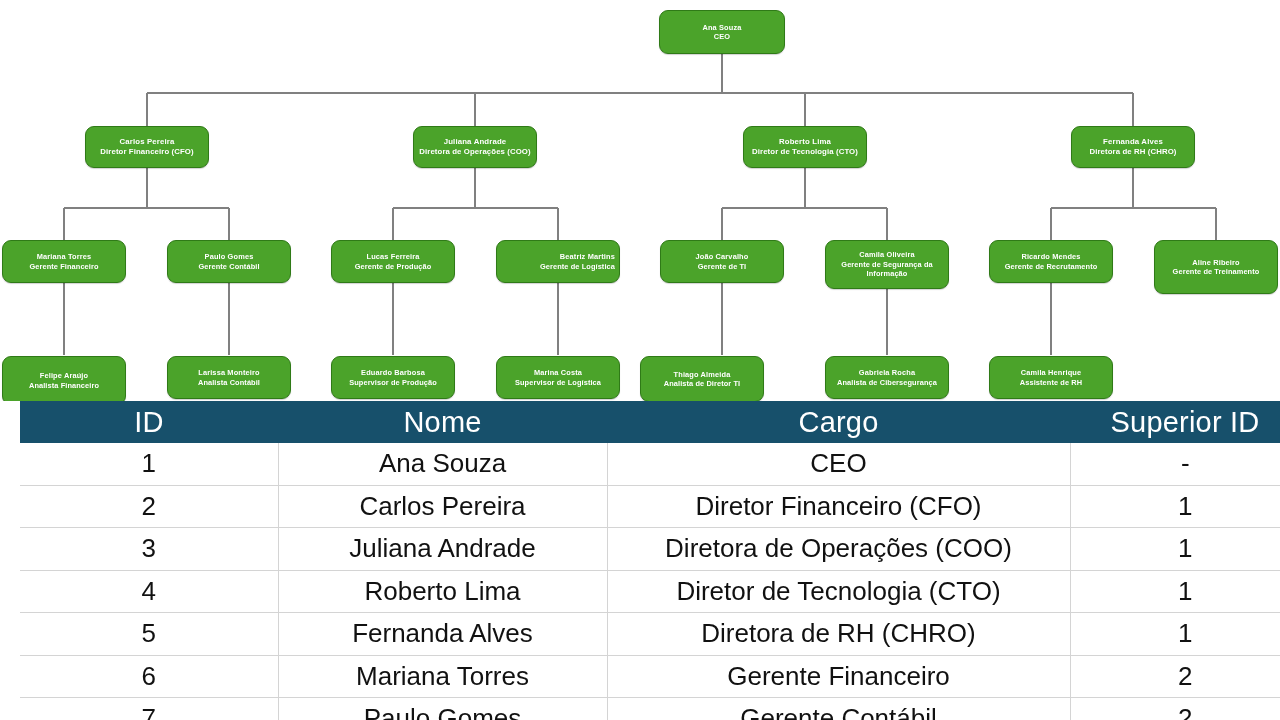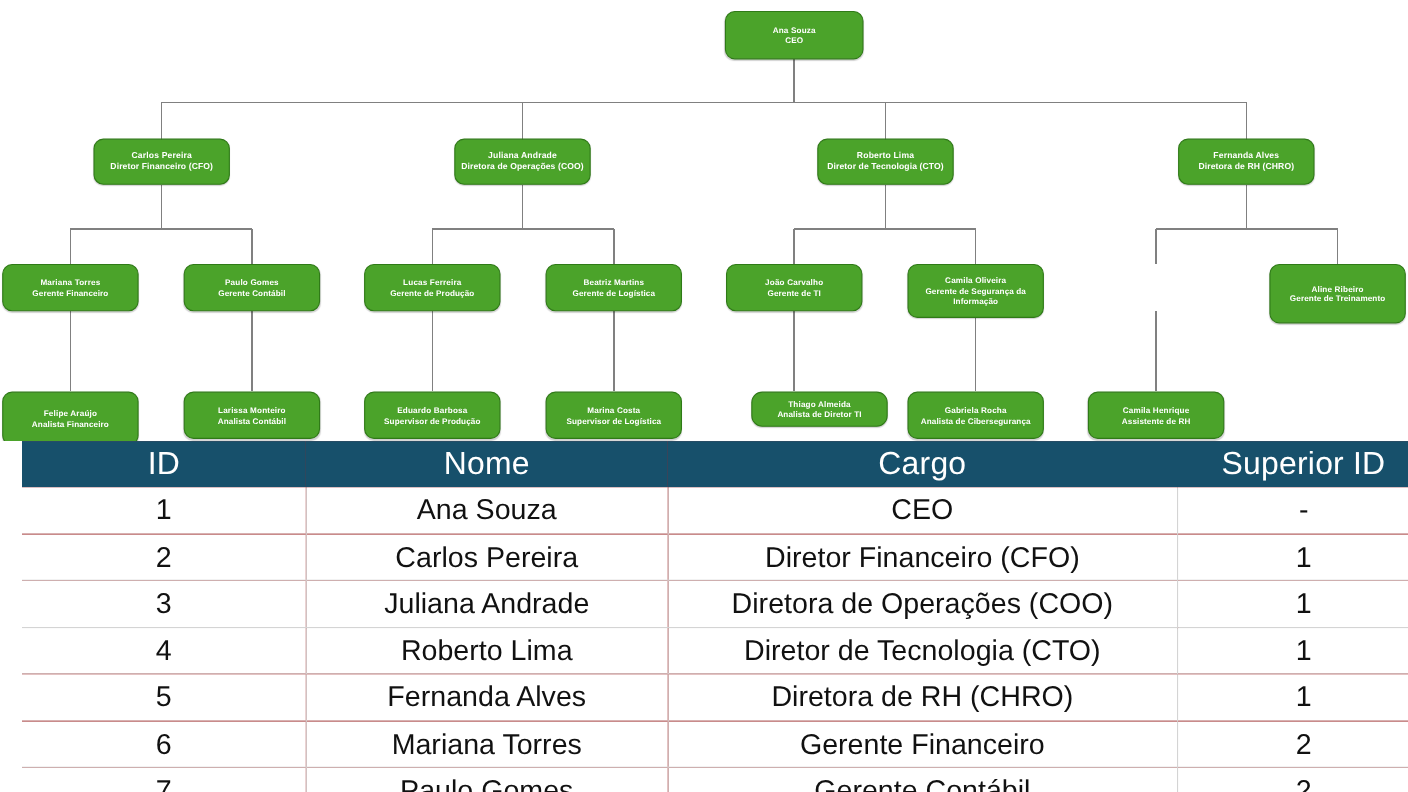--- a/index.html
+++ b/index.html
@@ -189,32 +189,36 @@
       <span class="rl">Gerente Financeiro</span>
     </div>
     <div class="node lvl2" style="left:167px; top:240px; width:124px; height:43px;">
       <span class="nm">Paulo Gomes</span>
       <span class="rl">Gerente Contábil</span>
     </div>
     <div class="node lvl2" style="left:331px; top:240px; width:124px; height:43px;">
       <span class="nm">Lucas Ferreira</span>
       <span class="rl">Gerente de Produção</span>
     </div>
-    <div class="node lvl2" style="left:496px; top:240px; width:124px; height:43px;">
+    <div class="node lvl2" style="left:496px; top:240px; width:124px; height:43px;align-items:flex-end;">
       <span class="nm">Beatriz Martins</span>
       <span class="rl">Gerente de Logística</span>
     </div>
     <div class="node lvl2" style="left:660px; top:240px; width:124px; height:43px;text-align:center;">
       <span class="nm">João Carvalho</span>
       <span class="rl">Gerente de TI</span>
     </div>
     <div class="node lvl2" style="left:825px; top:240px; width:124px; height:49px;">
       <span class="nm">Camila Oliveira</span>
       <span class="rl">Gerente de Segurança da Informação</span>
     </div>
+    <div class="node lvl2" style="left:989px; top:240px; width:124px; height:43px;">
+      <span class="nm">Ricardo Mendes</span>
+      <span class="rl">Gerente de Recrutamento</span>
+    </div>
     <div class="node lvl2" style="left:1154px; top:240px; width:124px; height:54px;">
       <span class="nm">Aline Ribeiro</span>
       <span class="rl">Gerente de Treinamento</span>
     </div>
 
     <div class="node lvl3" style="left:2px; top:356px; width:124px; height:49px;">
       <span class="nm">Felipe Araújo</span>
       <span class="rl">Analista Financeiro</span>
     </div>
     <div class="node lvl3" style="left:167px; top:356px; width:124px; height:43px;">
@@ -222,21 +226,21 @@
       <span class="rl">Analista Contábil</span>
     </div>
     <div class="node lvl3" style="left:331px; top:356px; width:124px; height:43px;">
       <span class="nm">Eduardo Barbosa</span>
       <span class="rl">Supervisor de Produção</span>
     </div>
     <div class="node lvl3" style="left:496px; top:356px; width:124px; height:43px;">
       <span class="nm">Marina Costa</span>
       <span class="rl">Supervisor de Logística</span>
     </div>
-    <div class="node lvl3" style="left:683px; top:356px; width:124px; height:32px;border-radius:10px;">
+    <div class="node lvl3" style="left:640px; top:356px; width:124px; height:46px;">
       <span class="nm">Thiago Almeida</span>
       <span class="rl">Analista de Diretor TI</span>
     </div>
     <div class="node lvl3" style="left:825px; top:356px; width:124px; height:43px;text-align:right;">
       <span class="nm">Gabriela Rocha</span>
       <span class="rl">Analista de Cibersegurança</span>
     </div>
     <div class="node lvl3" style="left:989px; top:356px; width:124px; height:43px;">
       <span class="nm">Camila Henrique</span>
       <span class="rl">Assistente de RH</span>

